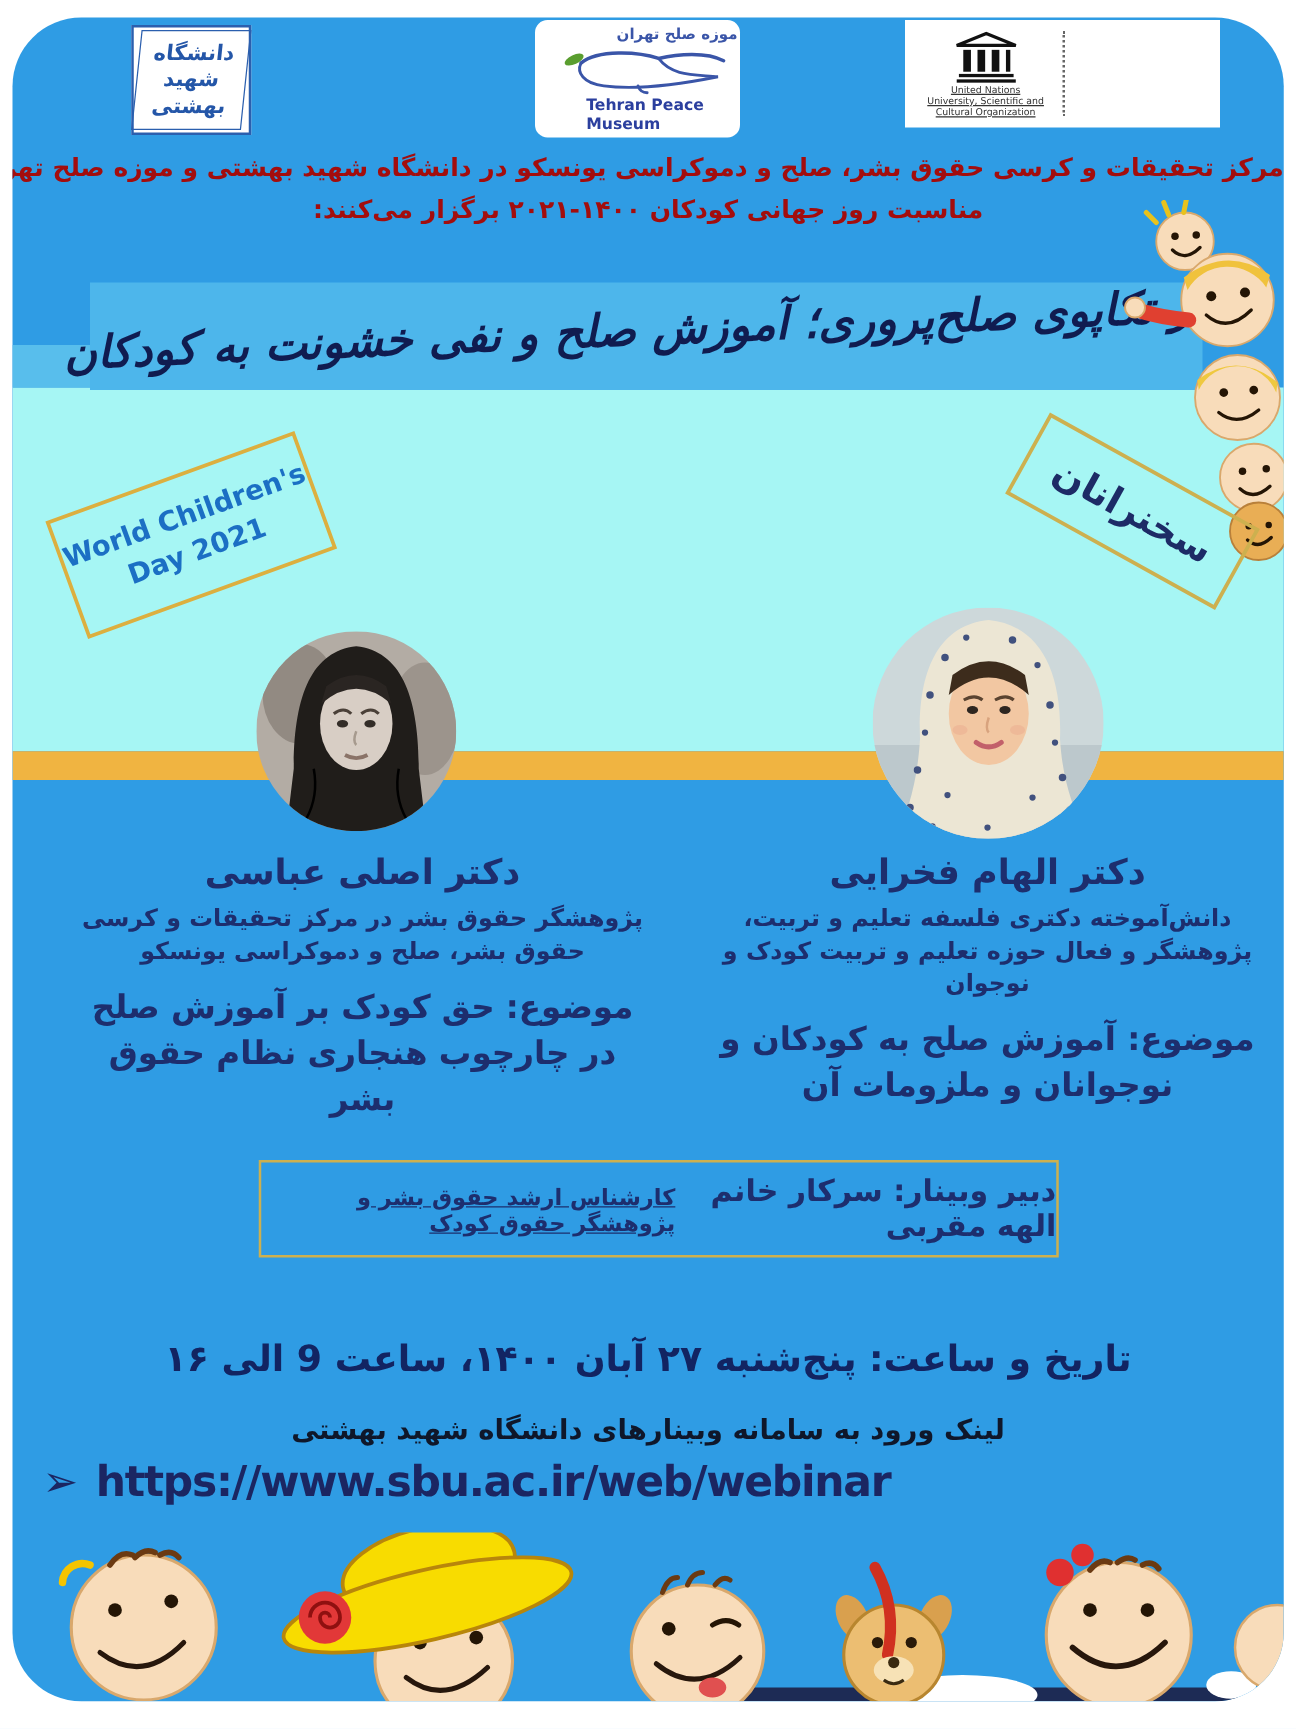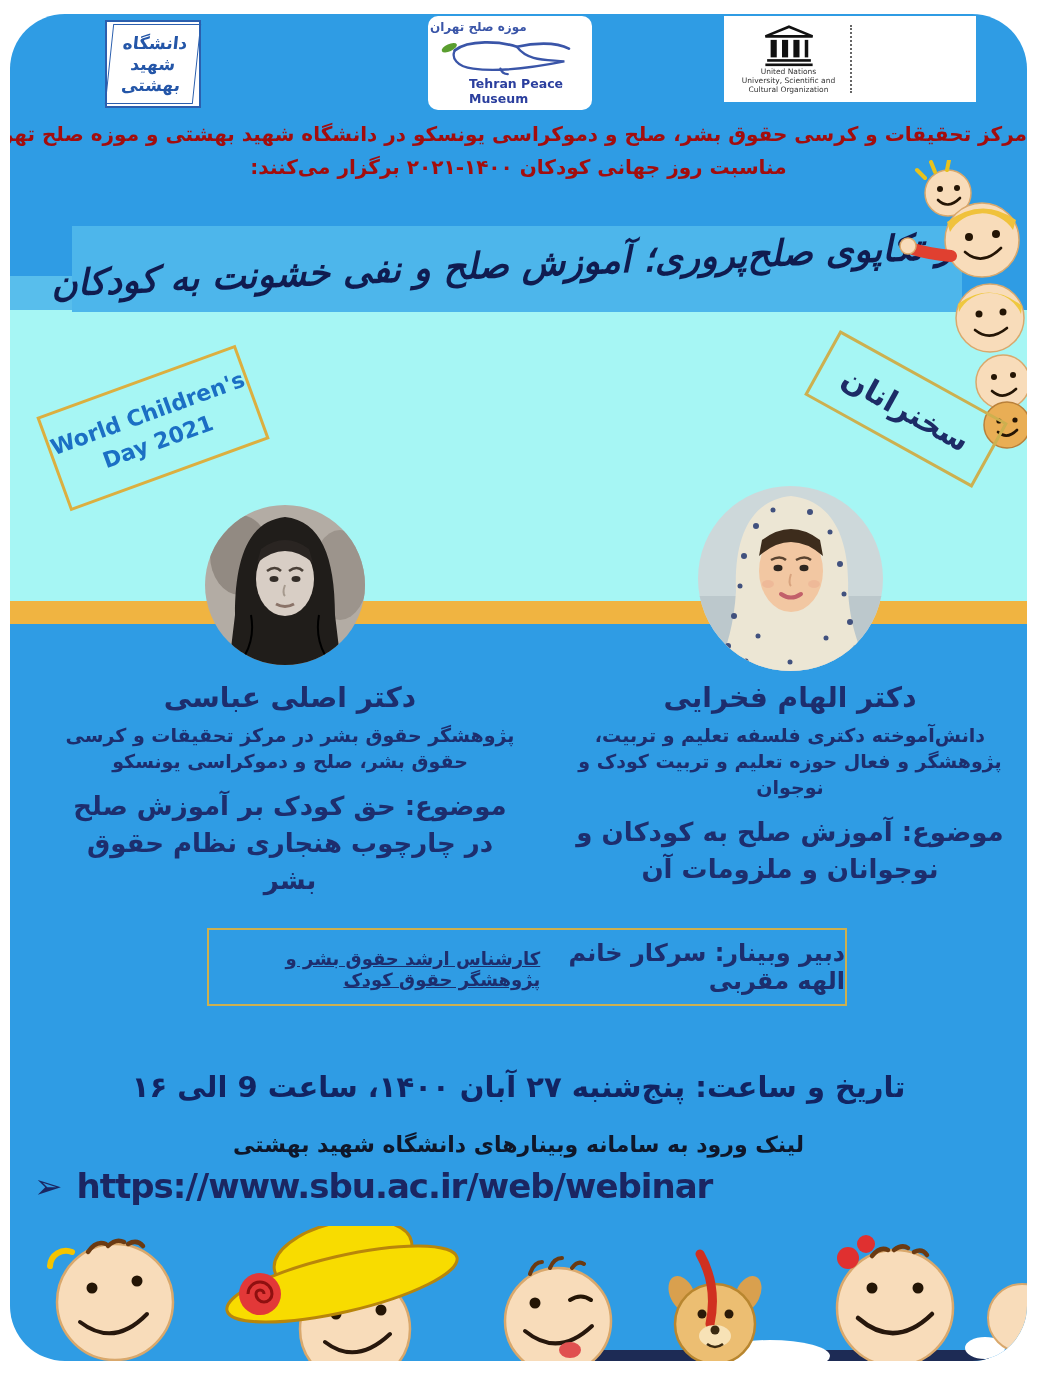--- a/index.html
+++ b/index.html
@@ -15,27 +15,27 @@
   .main-title{position:absolute;left:40px;top:198px;width:920px;height:106px;line-height:106px;
               text-align:center;font-size:36px;font-weight:bold;font-style:italic;color:#101C50;
               transform:rotate(-2.4deg);white-space:nowrap;}
   
   .logo-box{position:absolute;background:#fff;}
   .sbu{left:95px;top:6px;width:96px;height:88px;border:2px solid #2B5FAE;padding:2px;box-sizing:border-box;}
   .sbu-inner{width:100%;height:100%;border:1px solid #2B5FAE;box-sizing:border-box;display:flex;
              flex-direction:column;align-items:center;justify-content:center;color:#2456A8;
              font-weight:bold;font-size:17px;line-height:21px;transform:skewX(-6deg);}
   .tpm{left:418px;top:2px;width:164px;height:94px;border-radius:10px;display:flex;flex-direction:column;
-       align-items:flex-start;justify-content:space-between;padding:4px 2px;box-sizing:border-box;}
+       align-items:flex-end;justify-content:space-between;padding:4px 2px;box-sizing:border-box;}
   .tpm-fa{color:#3A55A8;font-size:12px;font-weight:bold;}
   .tpm-en{color:#2B3F9E;font-size:12.5px;font-weight:bold;margin-left:39px;}
   .unesco{left:714px;top:2px;width:252px;height:86px;display:flex;align-items:center;box-sizing:border-box;padding:3px;}
   .unesco-col{width:50%;height:100%;display:flex;flex-direction:column;align-items:center;justify-content:center;}
   .unesco-div{width:0;height:86%;border-left:2px dotted #666;}
-  .tinytext{font-size:7.5px;line-height:9px;color:#333;text-align:center;}
+  .tinytext{font-size:7.5px;line-height:9px;color:#333;text-align:center;text-decoration:underline;}
   .tinytext-l{font-size:7.5px;line-height:9.5px;color:#333;text-align:left;width:100%;padding-left:4px;box-sizing:border-box;}
   
   .intro{position:absolute;left:0;top:104px;width:100%;text-align:center;color:#A30D0D;
          font-weight:bold;font-size:20px;line-height:33px;direction:rtl;white-space:nowrap;}
   
   .stamp{position:absolute;border:3px solid #DCAF3F;display:flex;align-items:center;justify-content:center;
          text-align:center;font-weight:bold;box-sizing:border-box;}
   .stamp-wcd{left:37px;top:364px;width:212px;height:100px;transform:rotate(-20deg);
              color:#1B6FC4;font-size:22px;line-height:30px;}
   .stamp-speakers{left:800px;top:358px;width:192px;height:74px;transform:rotate(29deg);

